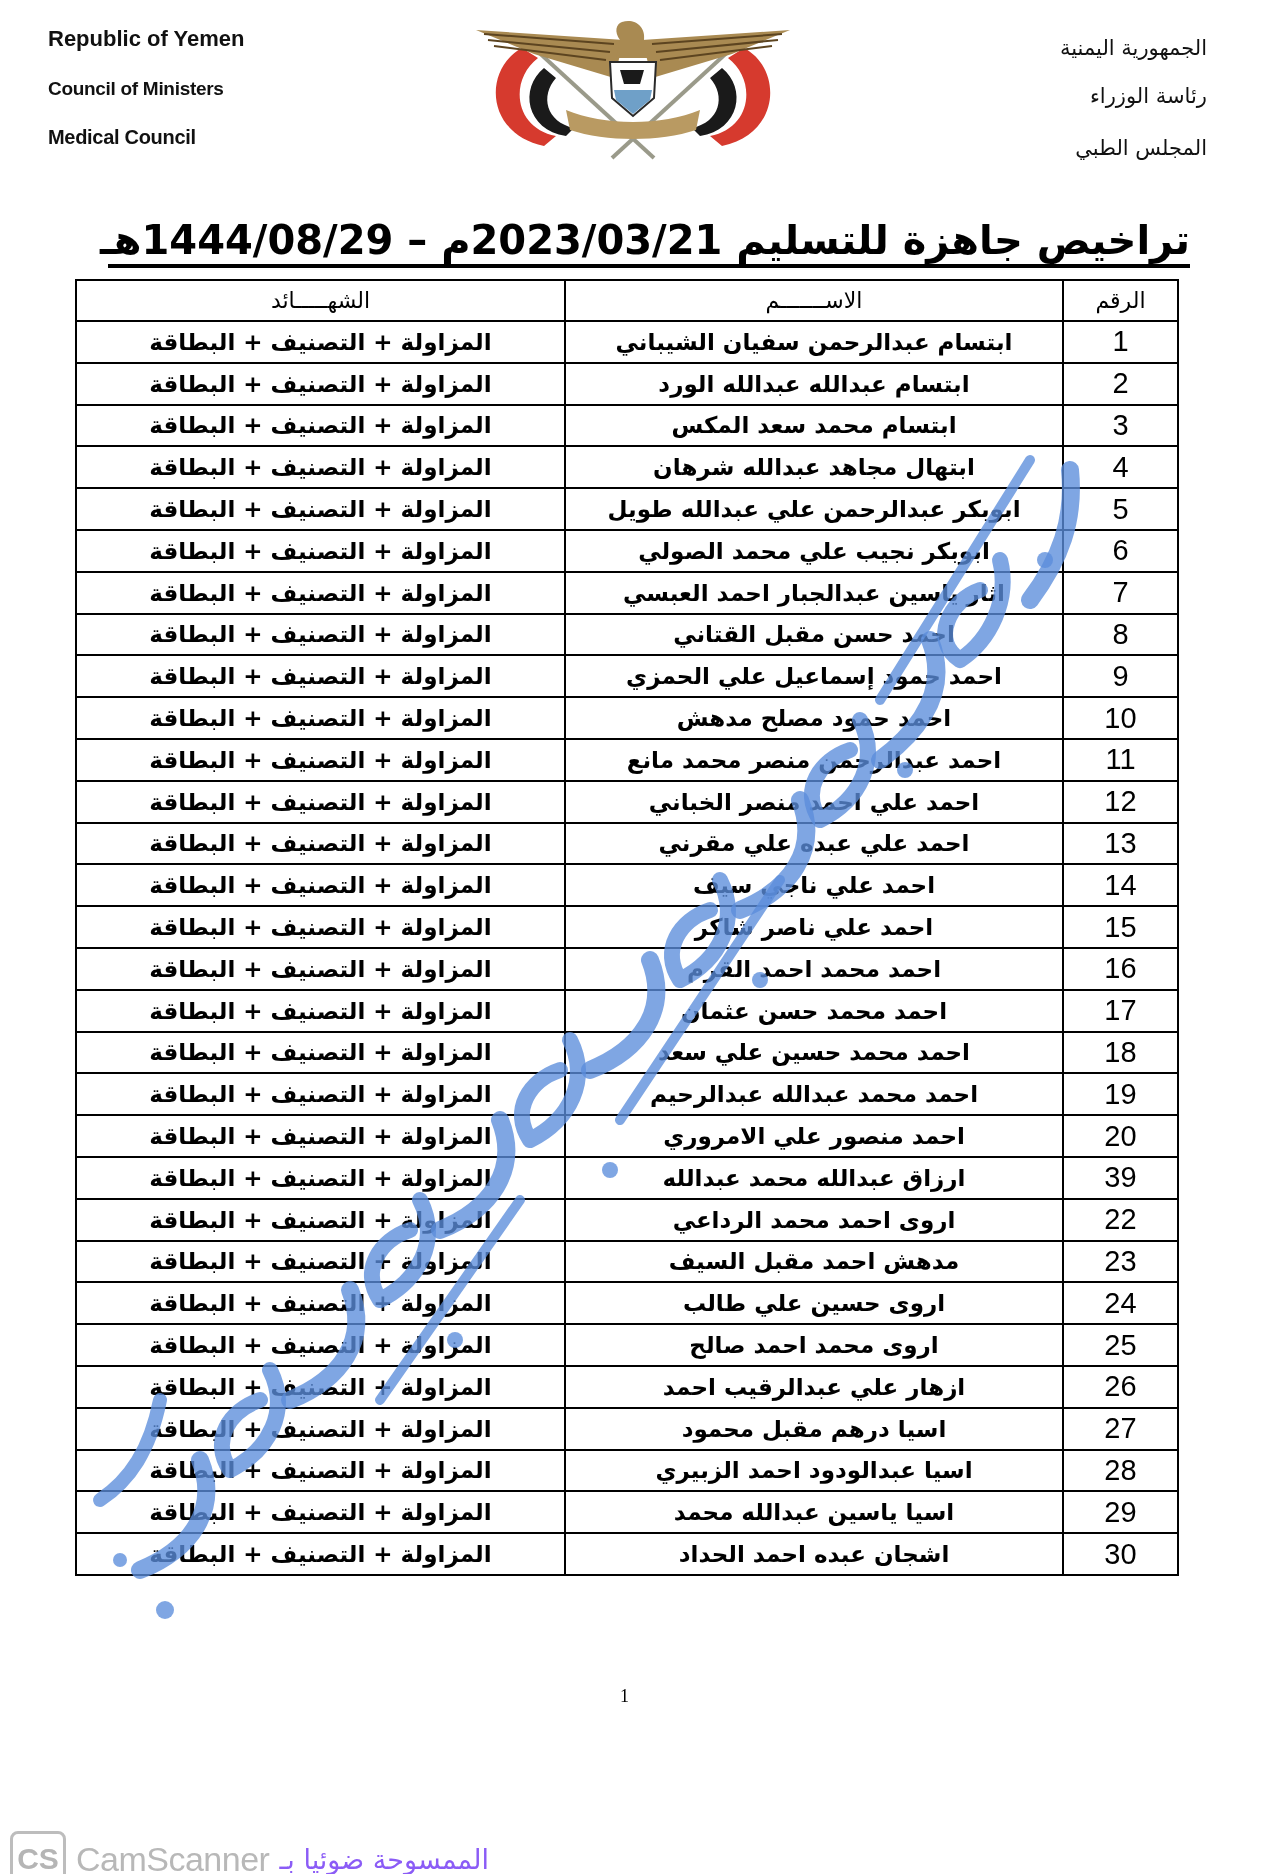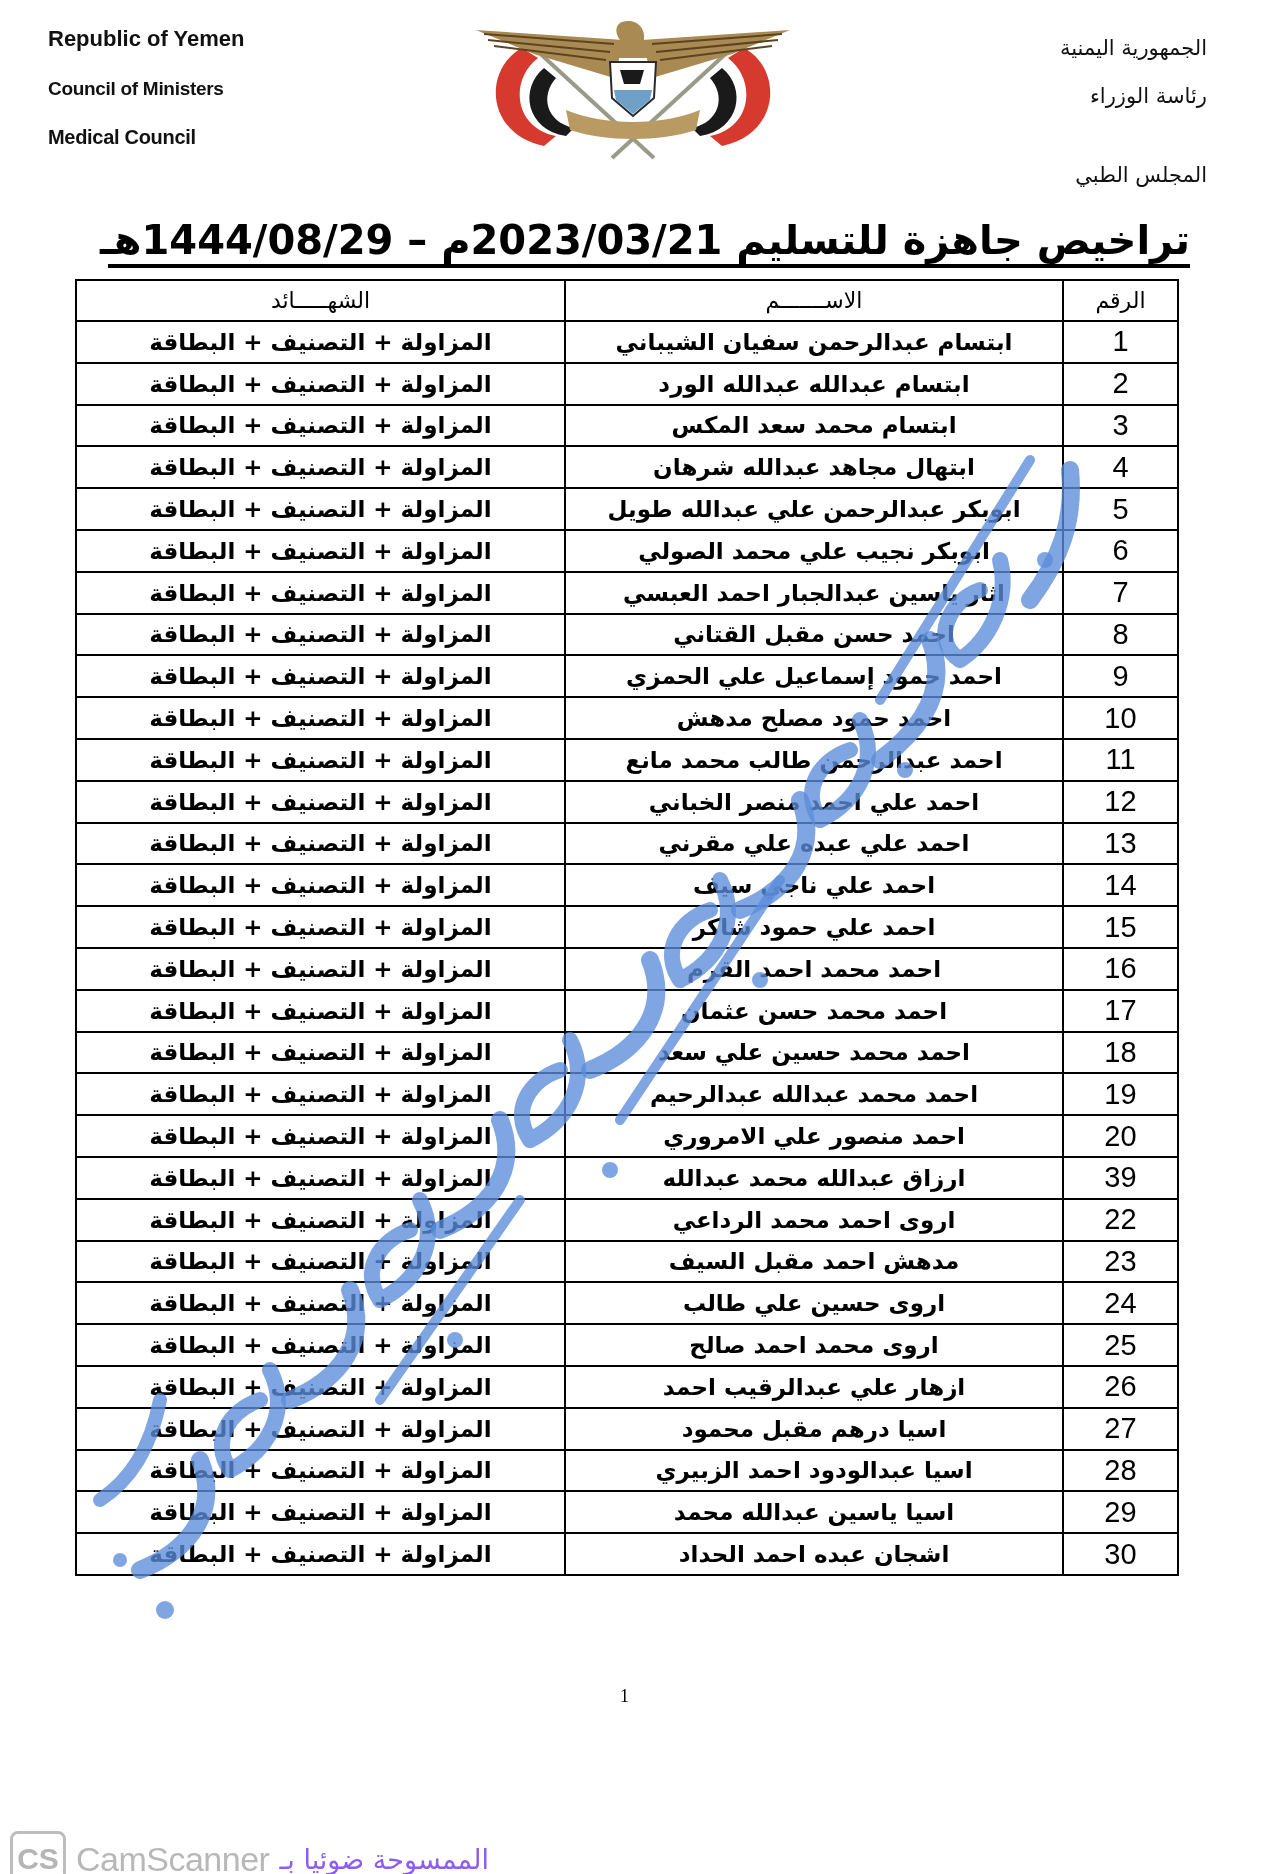--- a/index.html
+++ b/index.html
@@ -4,21 +4,21 @@
 <style>
   html, body { margin:0; padding:0; background:#ffffff; }
   body { width:1271px; height:1874px; position:relative; overflow:hidden; font-family:"DejaVu Sans", sans-serif; color:#000; }
   .en-hdr { position:absolute; left:48px; font-family:"Liberation Sans", sans-serif; color:#111;text-align:center; }
   .en-hdr.l1 { top:26px; font-size:22px; font-weight:bold; }
   .en-hdr.l2 { top:78px; font-size:19px; font-weight:bold; letter-spacing:-0.3px; }
   .en-hdr.l3 { top:126px; font-size:20px; font-weight:bold; letter-spacing:-0.3px; }
   .ar-hdr { position:absolute; right:64px; direction:rtl; text-align:right; font-family:"DejaVu Sans", sans-serif; font-size:21px; color:#111; }
   .ar-hdr.l1 { top:36px; }
   .ar-hdr.l2 { top:84px; }
-  .ar-hdr.l3 { top:136px;margin-top:27px; }
+  .ar-hdr.l3 { top:136px; }
   .emblem { position:absolute; left:474px; top:18px; width:318px; height:146px; }
   .title { position:absolute; left:108px; width:1082px; top:214px; height:52px; direction:rtl; text-align:center;
            font-family:"DejaVu Sans", sans-serif; font-weight:bold; font-size:40px; line-height:52px; white-space:nowrap; letter-spacing:-0.5px; }
   .title-underline { position:absolute; left:108px; width:1082px; top:264px; height:4px; background:#000; }
   table.lic { position:absolute; left:75px; top:279px; width:1102px; border-collapse:collapse; direction:rtl; table-layout:fixed; }
   table.lic td, table.lic th { border:2.5px solid #000; height:39.8px; padding:0; text-align:center; vertical-align:middle; overflow:hidden; white-space:nowrap; }
   table.lic th { font-weight:normal; font-size:22px; height:39px; }
   table.lic td.num { font-family:"Liberation Sans", sans-serif; font-size:29px; }
   table.lic td.name { font-weight:bold; font-size:23px; }
   table.lic td.cert { font-weight:bold; font-size:23px; }
@@ -133,41 +133,41 @@
         <td class="name">احمد حمود إسماعيل علي الحمزي</td>
         <td class="cert">المزاولة + التصنيف + البطاقة</td>
       </tr>
       <tr>
         <td class="num">10</td>
         <td class="name">احمد حمود مصلح مدهش</td>
         <td class="cert">المزاولة + التصنيف + البطاقة</td>
       </tr>
       <tr>
         <td class="num">11</td>
-        <td class="name">احمد عبدالرحمن طالب محمد مانع</td>
+        <td class="name">احمد عبدالرحمن منصر محمد مانع</td>
         <td class="cert">المزاولة + التصنيف + البطاقة</td>
       </tr>
       <tr>
         <td class="num">12</td>
         <td class="name">احمد علي احمد منصر الخباني</td>
         <td class="cert">المزاولة + التصنيف + البطاقة</td>
       </tr>
       <tr>
         <td class="num">13</td>
         <td class="name">احمد علي عبده علي مقرني</td>
         <td class="cert">المزاولة + التصنيف + البطاقة</td>
       </tr>
       <tr>
         <td class="num">14</td>
         <td class="name">احمد علي ناجي سيف</td>
         <td class="cert">المزاولة + التصنيف + البطاقة</td>
       </tr>
       <tr>
         <td class="num">15</td>
-        <td class="name">احمد علي حمود شاكر</td>
+        <td class="name">احمد علي ناصر شاكر</td>
         <td class="cert">المزاولة + التصنيف + البطاقة</td>
       </tr>
       <tr>
         <td class="num">16</td>
         <td class="name">احمد محمد احمد القرم</td>
         <td class="cert">المزاولة + التصنيف + البطاقة</td>
       </tr>
       <tr>
         <td class="num">17</td>
         <td class="name">احمد محمد حسن عثمان</td>

